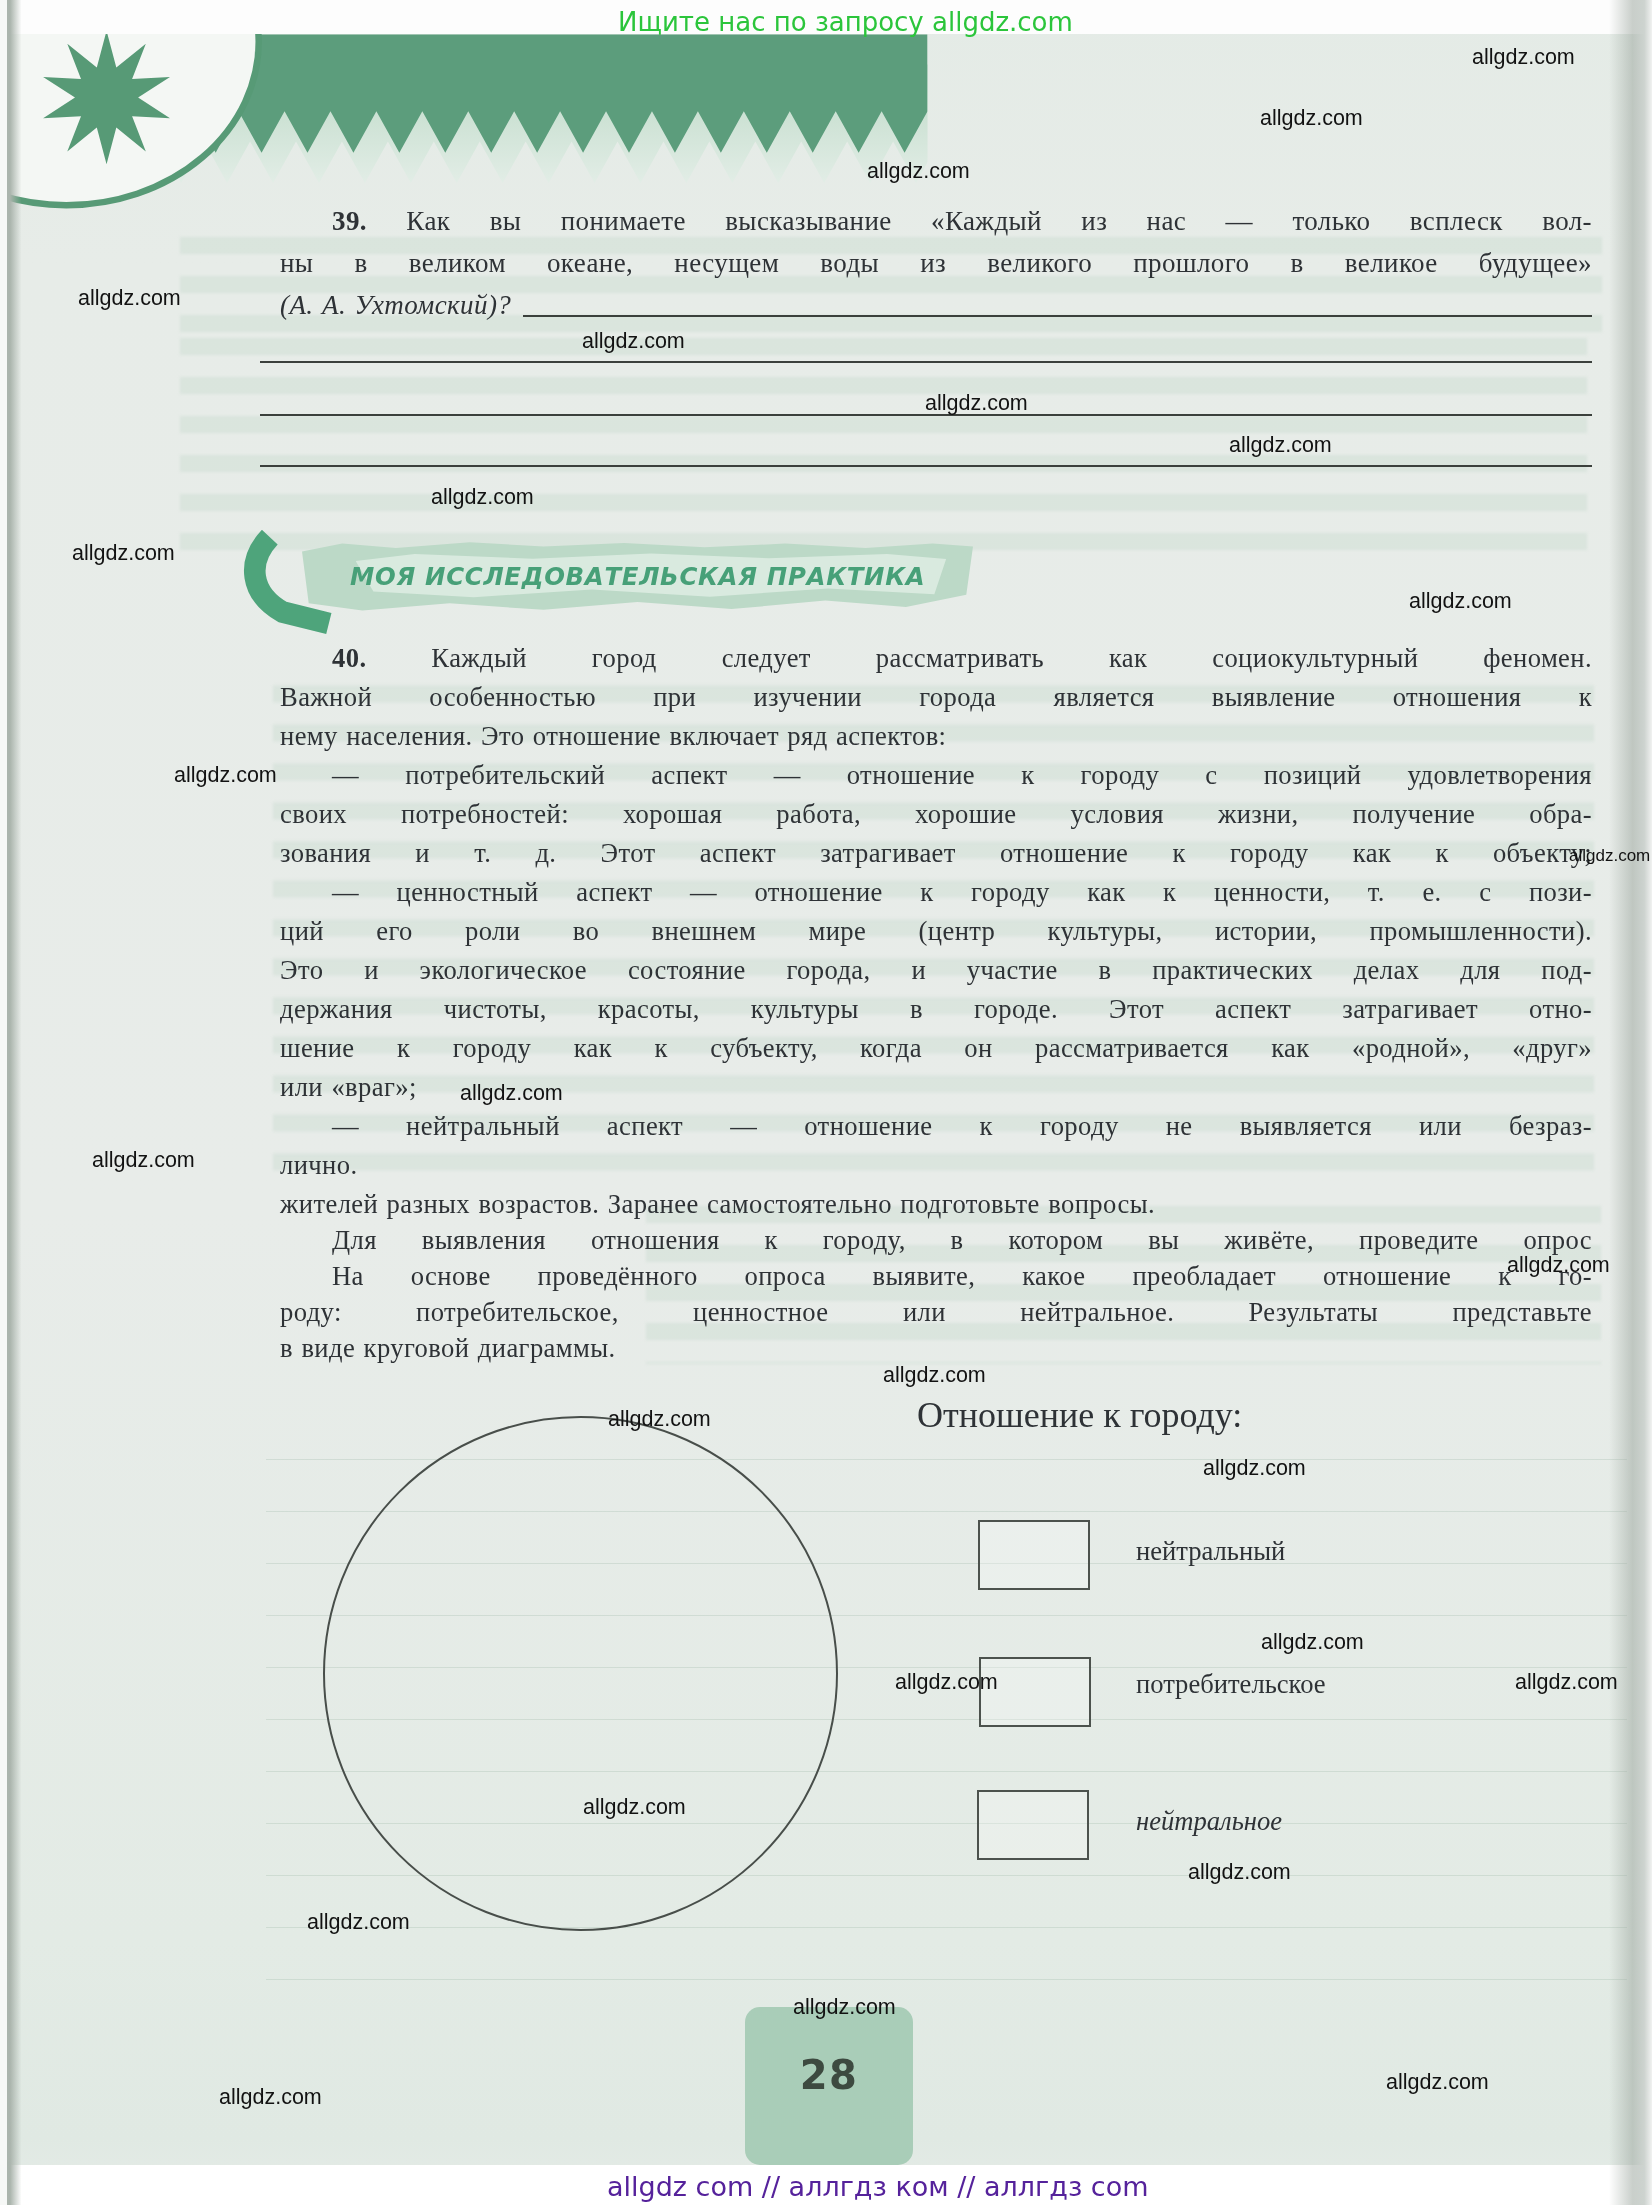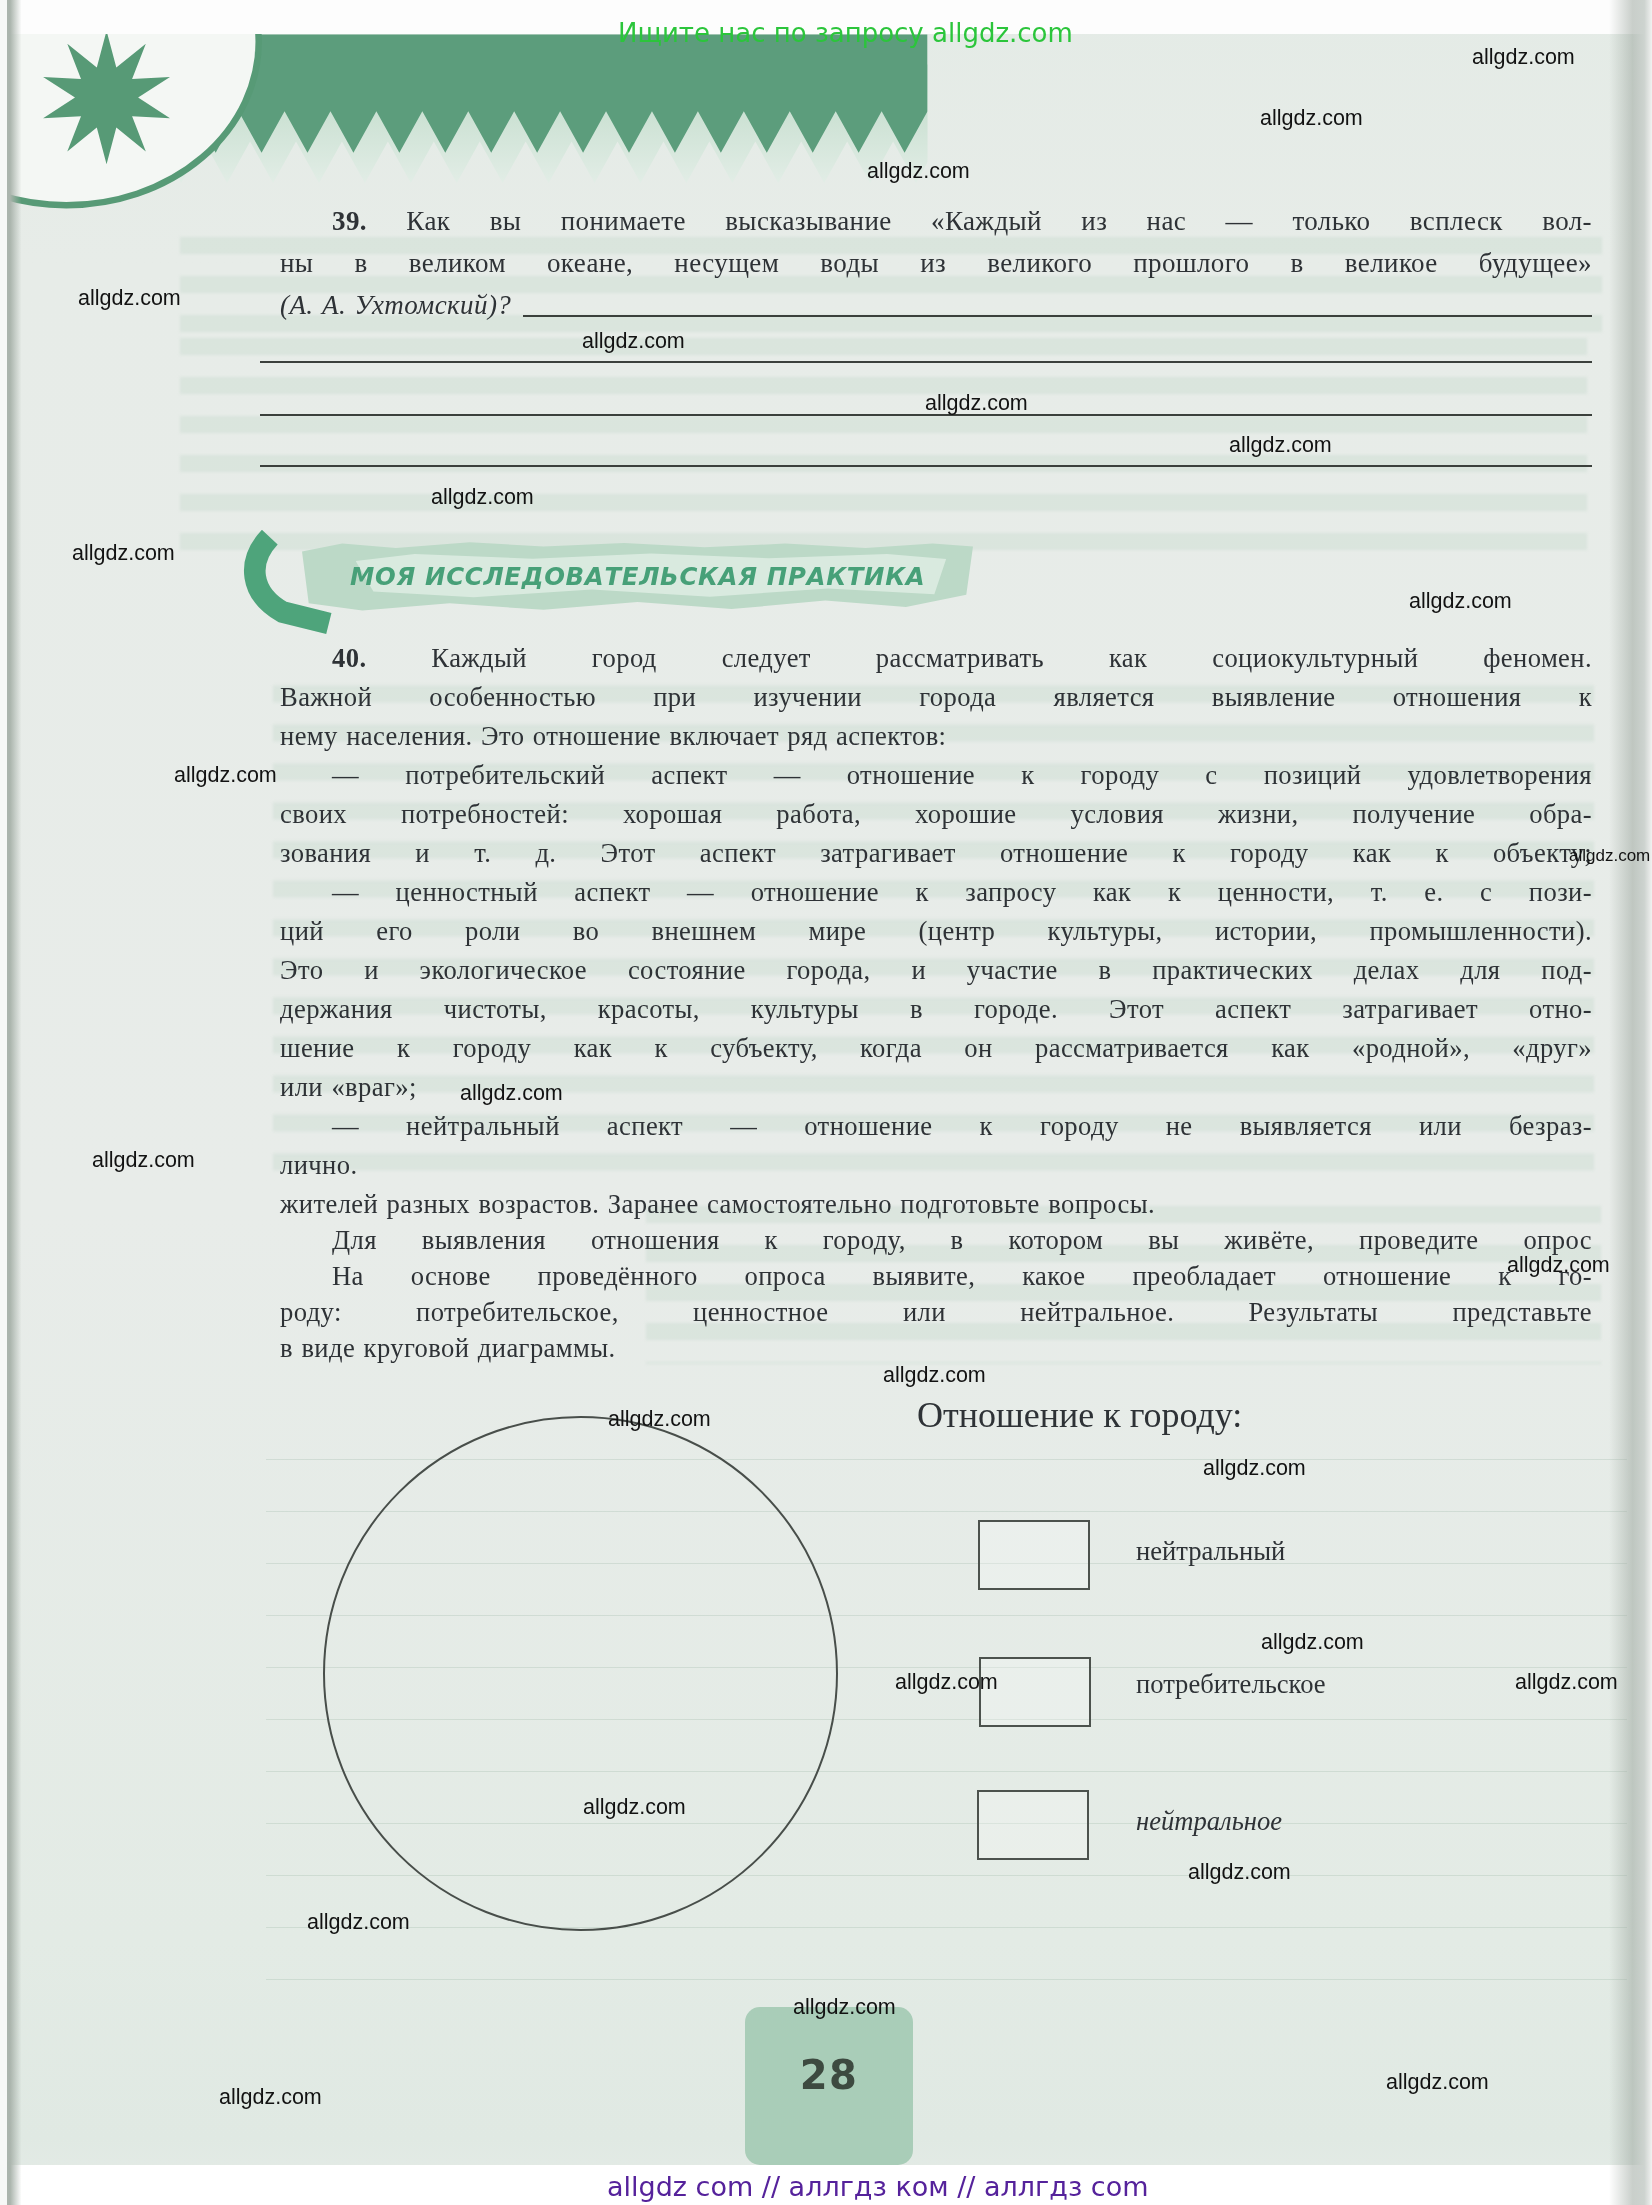--- a/index.html
+++ b/index.html
@@ -1,21 +1,21 @@
 <!DOCTYPE html>
 <html style="font-size:11.5px"><head>
 <meta charset="utf-8">
 <style>
   html,body{margin:0;padding:0;background:#ffffff;}
   .page{position:relative;width:1652px;height:2205px;overflow:hidden;
         background:linear-gradient(180deg,#e4ebe6 0%,#e7ece8 12%,#e8ece9 55%,#e3ebe5 88%,#e0e9e3 97%,#e6ece8 100%);
         font-family:"Liberation Serif",serif;color:#2e3236;}
   
   .topstrip{position:absolute;left:0;top:0;width:100%;height:34px;background:#fdfdfd;z-index:6;}
-  .toptext{position:absolute;left:618px;top:18px;font-family:"DejaVu Sans",sans-serif;
+  .toptext{position:absolute;left:618px;top:7px;font-family:"DejaVu Sans",sans-serif;
            font-size:26px;color:#2bc53b;}
   
   #header-art{position:absolute;left:0;top:0;z-index:3;pointer-events:none;}
   
   .wm{position:absolute;font-family:Liberation Sans, sans-serif;font-size:21.5px;color:#121212;z-index:9;white-space:nowrap;}
   .wm.small{font-size:17px;}
   
   .tblock{position:absolute;left:260px;width:1332px;z-index:4;}
   .tl{position:relative;letter-spacing:0.4px;word-spacing:1.4px;white-space:normal;margin-left:20px;}
   .tl.j{text-align:justify;text-align-last:justify;}
@@ -115,21 +115,21 @@
         <div class="tl j ind"><span><b>40.</b> Каждый город следует рассматривать как социокультурный феномен.</span></div>
         <div class="tl j"><span>Важной особенностью при изучении города является выявление отношения к</span></div>
         <div class="tl"><span>нему населения. Это отношение включает ряд аспектов:</span></div>
       </div>
       <div>
         <div class="tl j ind"><span>— потребительский аспект — отношение к городу с позиций удовлетворения</span></div>
         <div class="tl j"><span>своих потребностей: хорошая работа, хорошие условия жизни, получение обра-</span></div>
         <div class="tl j"><span>зования и т. д. Этот аспект затрагивает отношение к городу как к объекту;</span></div>
       </div>
       <div>
-        <div class="tl j ind"><span>— ценностный аспект — отношение к запросу как к ценности, т. е. с пози-</span></div>
+        <div class="tl j ind"><span>— ценностный аспект — отношение к городу как к ценности, т. е. с пози-</span></div>
         <div class="tl j"><span>ций его роли во внешнем мире (центр культуры, истории, промышленности).</span></div>
         <div class="tl j"><span>Это и экологическое состояние города, и участие в практических делах для под-</span></div>
         <div class="tl j"><span>держания чистоты, красоты, культуры в городе. Этот аспект затрагивает отно-</span></div>
         <div class="tl j"><span>шение к городу как к субъекту, когда он рассматривается как «родной», «друг»</span></div>
         <div class="tl"><span>или «враг»;</span></div>
       </div>
       <div>
         <div class="tl j ind"><span>— нейтральный аспект — отношение к городу не выявляется или безраз-</span></div>
         <div class="tl"><span>лично.</span></div>
       </div>

